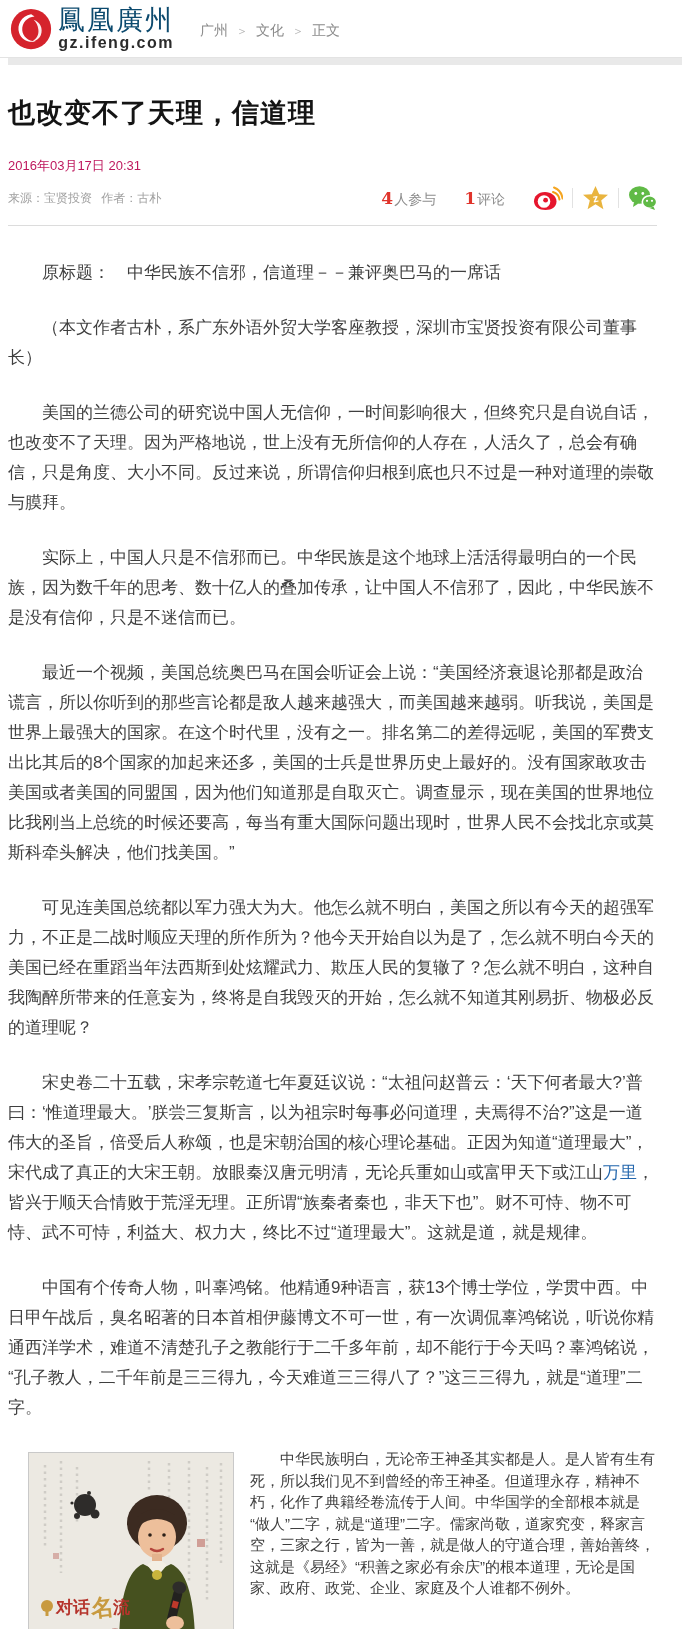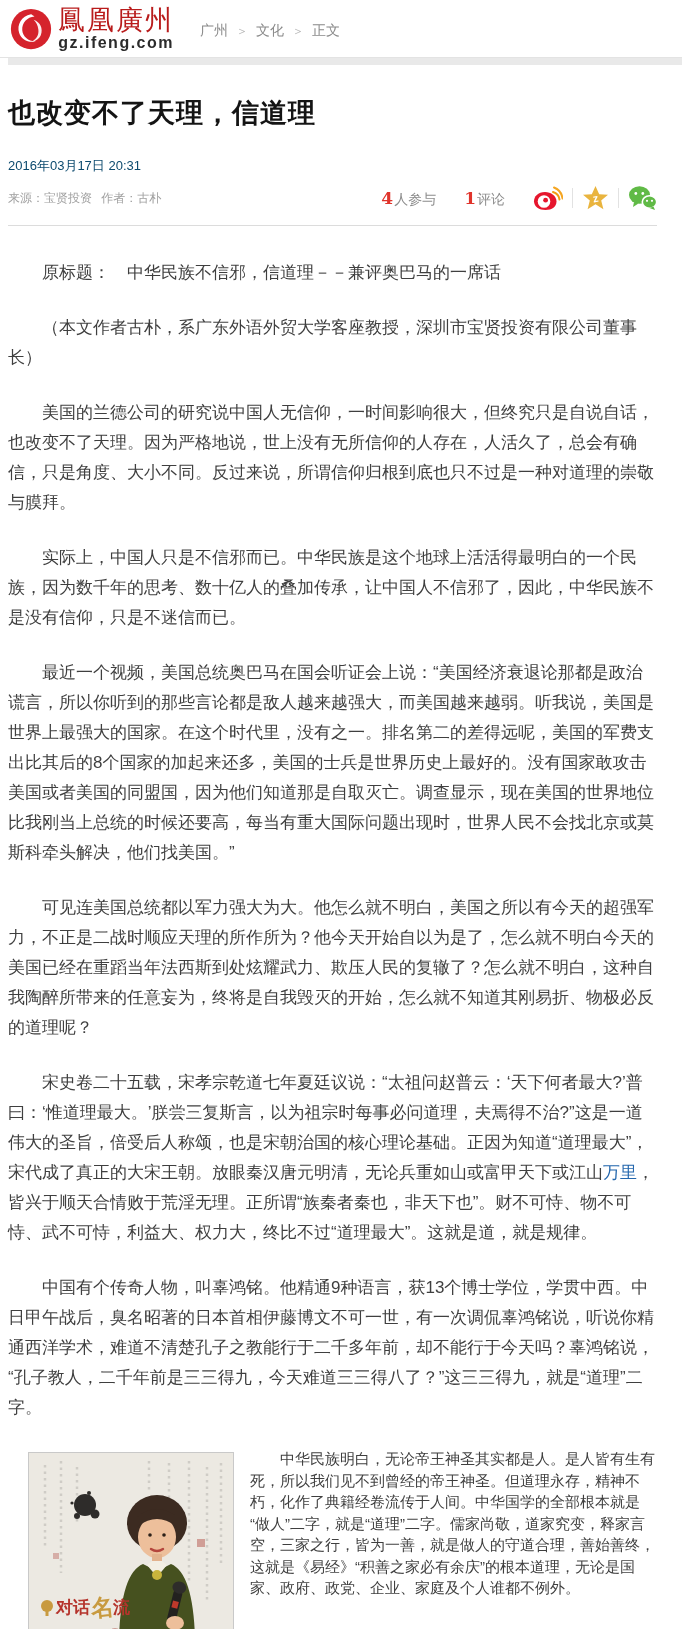--- a/index.html
+++ b/index.html
@@ -3,32 +3,32 @@
 <meta charset="utf-8">
 <style>
   html,body{margin:0;padding:0;background:#fff;}
   body{width:682px;font-family:"Liberation Sans",sans-serif;color:#404040;}
 
   
   .site-header{display:flex;align-items:center;padding:7px 0 6px 10px;border-bottom:1px solid #e3e3e3;}
   .logo{display:flex;align-items:center;cursor:pointer;}
   .logo svg{width:42px;height:42px;color:#d5232c;}
   .logo-text{margin-left:6px;display:flex;flex-direction:column;line-height:1;}
-  .site-name{font-family:Liberation Serif, serif;font-size:27px;letter-spacing:2px;color:#b91c1c;}
+  .site-name{font-family:Liberation Serif, serif;font-size:27px;letter-spacing:2px;color:#0c4a6e;}
   .site-url{font-size:16px;font-weight:bold;letter-spacing:1.5px;color:#2b2b2b;margin-top:1px;align-self:flex-end;}
   .breadcrumb{margin-left:26px;font-size:14px;color:#8a8a8a;display:flex;align-items:center;gap:8px;margin-top:4px;}
   .breadcrumb .crumb{cursor:pointer;}
   .breadcrumb .sep{color:#b5b5b5;font-size:12px;}
 
   .gray-bar{height:7px;background:#e9e9e9;margin-left:8px;}
 
   
   .main{padding:0 25px 0 8px;}
   h1.article-title{font-size:27px;font-weight:bold;color:#141414;margin:30px 0 0 0;letter-spacing:1px;}
-  .date-line{margin-top:26px;font-size:13px;color:#0c4a6e;}
+  .date-line{margin-top:26px;font-size:13px;color:#be185d;}
   .meta-row{display:flex;justify-content:space-between;align-items:center;margin-top:10px;padding-bottom:14px;border-bottom:1px solid #dcdcdc;}
   .source-line{font-size:12px;color:#a0a0a0;}
   .meta-right{display:flex;align-items:center;}
   .stat{font-size:14px;color:#8d8d8d;margin-right:28px;cursor:pointer;}
   .stat b{color:#e0342b;font-size:17px;font-weight:bold;font-family:"DejaVu Serif",serif;margin-right:1px;}
   .share-icons{display:flex;align-items:center;}
   .share-icons .divider{width:1px;height:20px;background:#e2e2e2;margin:0 9px;}
   .icon-btn{cursor:pointer;display:flex;align-items:center;}
 
   

